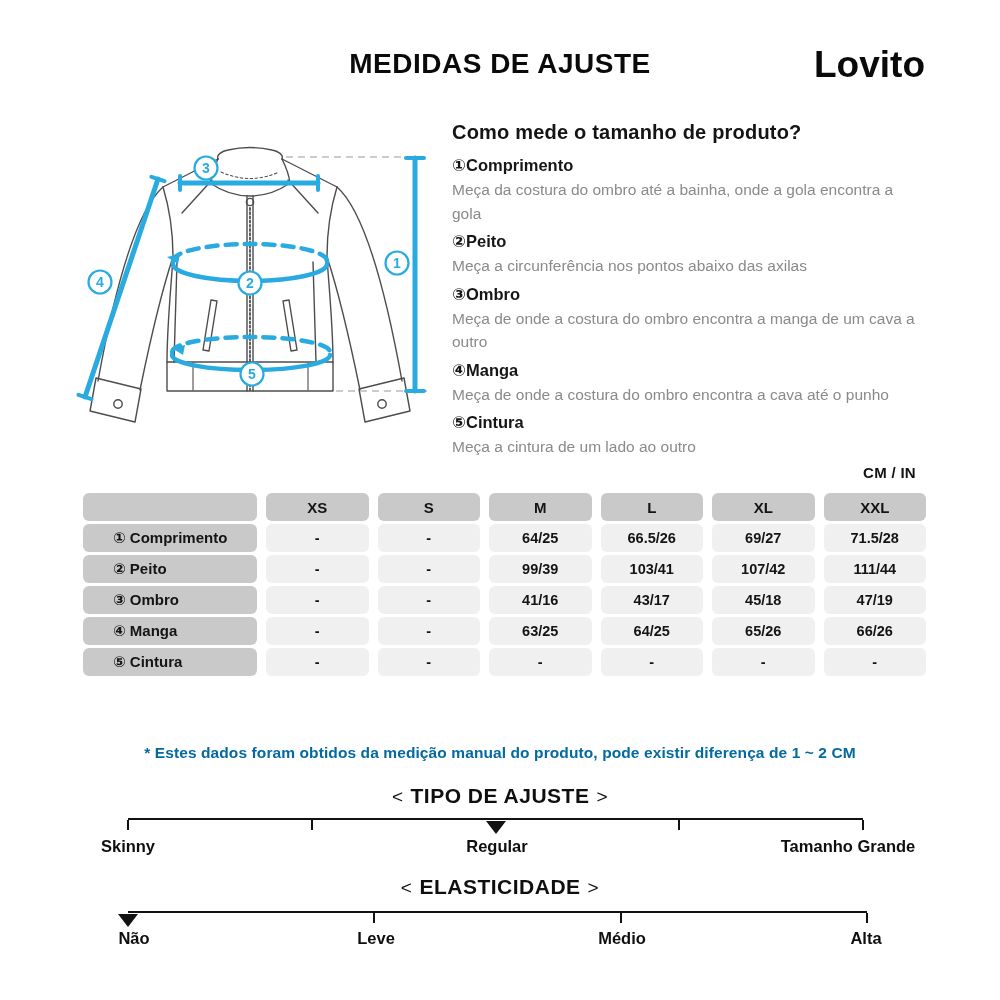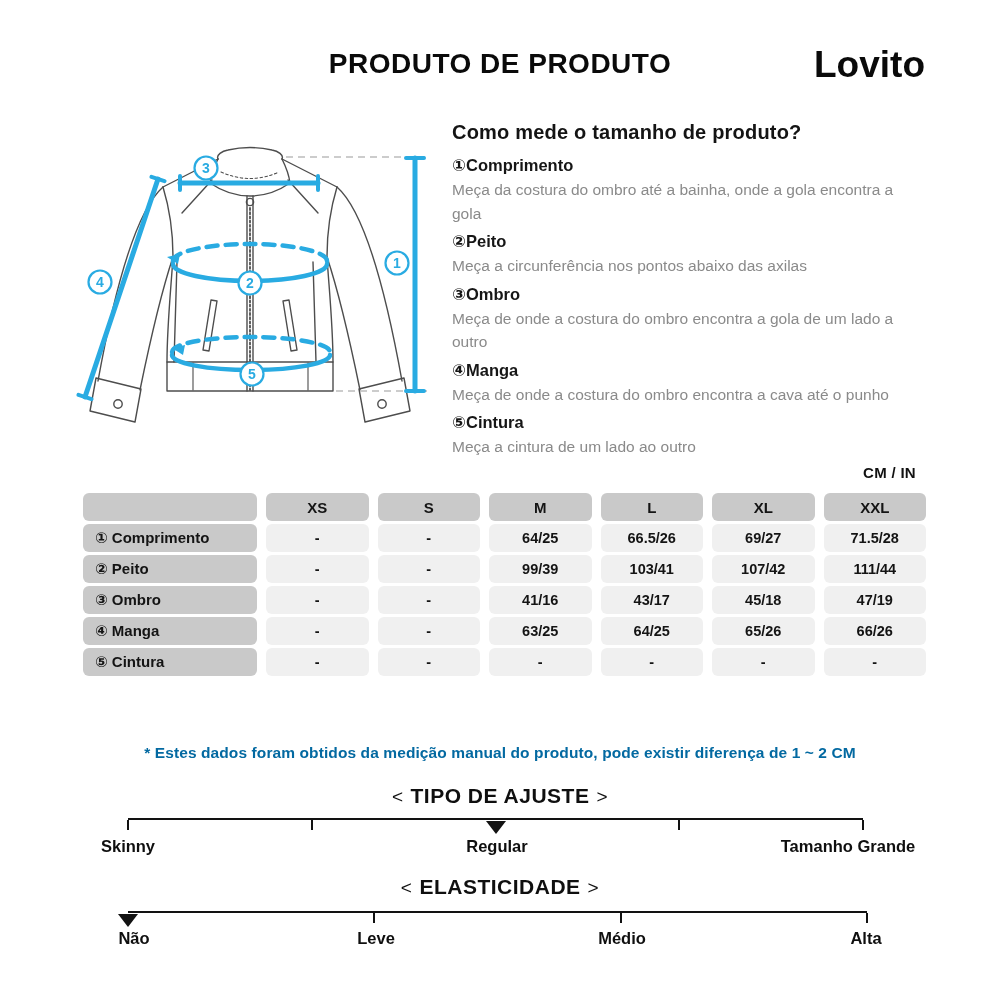--- a/index.html
+++ b/index.html
@@ -30,21 +30,21 @@
     position:absolute;left:83px;top:493px;width:843px;
     display:grid;grid-template-columns:174px repeat(6,1fr);
     column-gap:9px;row-gap:3px;
   }
   .size-table .cell{
     height:28px;display:flex;align-items:center;justify-content:center;
     font-size:15px;font-weight:700;color:#141414;border-radius:6px;
   }
   .size-table .th{background:#c9c9c9;}
   .size-table .corner{background:#c9c9c9;}
-  .size-table .rowlabel{background:#c9c9c9;justify-content:flex-start;padding-left:12px;box-sizing:border-box;}
+  .size-table .rowlabel{background:#c9c9c9;justify-content:flex-start;padding-left:30px;box-sizing:border-box;}
   .size-table .td{background:#f0f0f0;font-size:14.5px;}
   
   .footnote{
     position:absolute;top:744px;left:0;right:0;text-align:center;
     font-size:15.5px;font-weight:800;letter-spacing:.1px;color:#0369a1;
   }
   
   .scale-title{
     position:absolute;left:0;right:0;text-align:center;
     font-size:21px;font-weight:800;letter-spacing:.5px;color:#0f0f0f;
@@ -60,21 +60,21 @@
   .scale-label{
     position:absolute;transform:translateX(-50%);white-space:nowrap;
     font-size:16.5px;font-weight:800;color:#0f0f0f;
   }
 </style>
 </head>
 <body>
 
 <div class="page">
 
-  <div class="page-title">PRODUTO DE PRODUTO</div>
+  <div class="page-title">MEDIDAS DE AJUSTE</div>
   <div class="brand">Lovito</div>
 
   <svg class="diagram" viewBox="0 0 380 320" xmlns="http://www.w3.org/2000/svg">
 
     <g stroke="#4d4d4d" stroke-width="1.4" fill="none" stroke-linejoin="round" stroke-linecap="round">
 
       <path d="M103,57 C 86,72 62,118 38,251"></path>
       <path d="M113,127 C 101,163 89,216 80,260"></path>
       <path d="M36,248 L81,259 L75,292 L30,281 Z"></path>
       <circle cx="58" cy="274" r="4.2"></circle>
@@ -166,21 +166,21 @@
     <div>
       <div class="g-label">①Comprimento</div>
       <p class="g-desc">Meça da costura do ombro até a bainha, onde a gola encontra a gola</p>
     </div>
     <div>
       <div class="g-label">②Peito</div>
       <p class="g-desc">Meça a circunferência nos pontos abaixo das axilas</p>
     </div>
     <div>
       <div class="g-label">③Ombro</div>
-      <p class="g-desc">Meça de onde a costura do ombro encontra a gola de um lado a outro</p>
+      <p class="g-desc">Meça de onde a costura do ombro encontra a manga de um cava a outro</p>
     </div>
     <div>
       <div class="g-label">④Manga</div>
       <p class="g-desc">Meça de onde a costura do ombro encontra a cava até o punho</p>
     </div>
     <div>
       <div class="g-label">⑤Cintura</div>
       <p class="g-desc">Meça a cintura de um lado ao outro</p>
     </div>
   </div>

